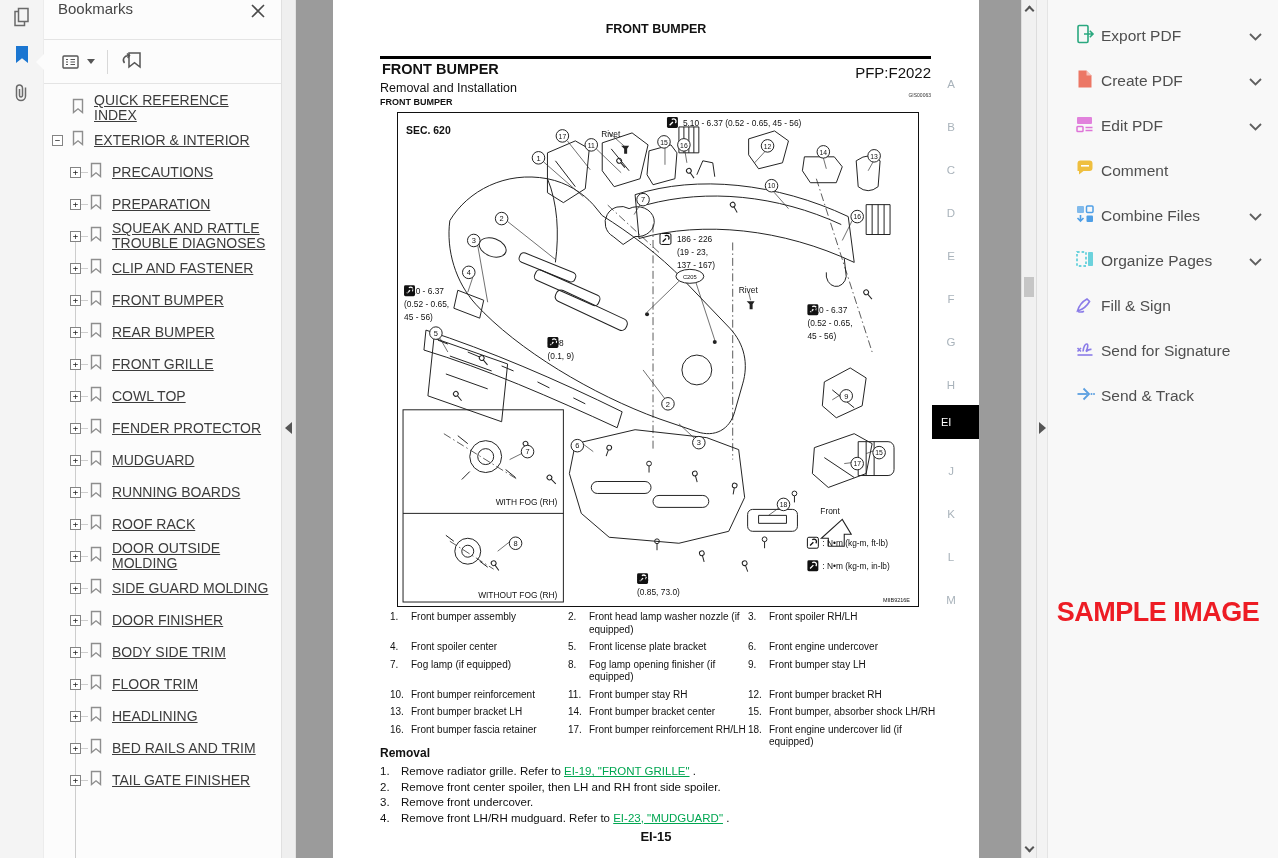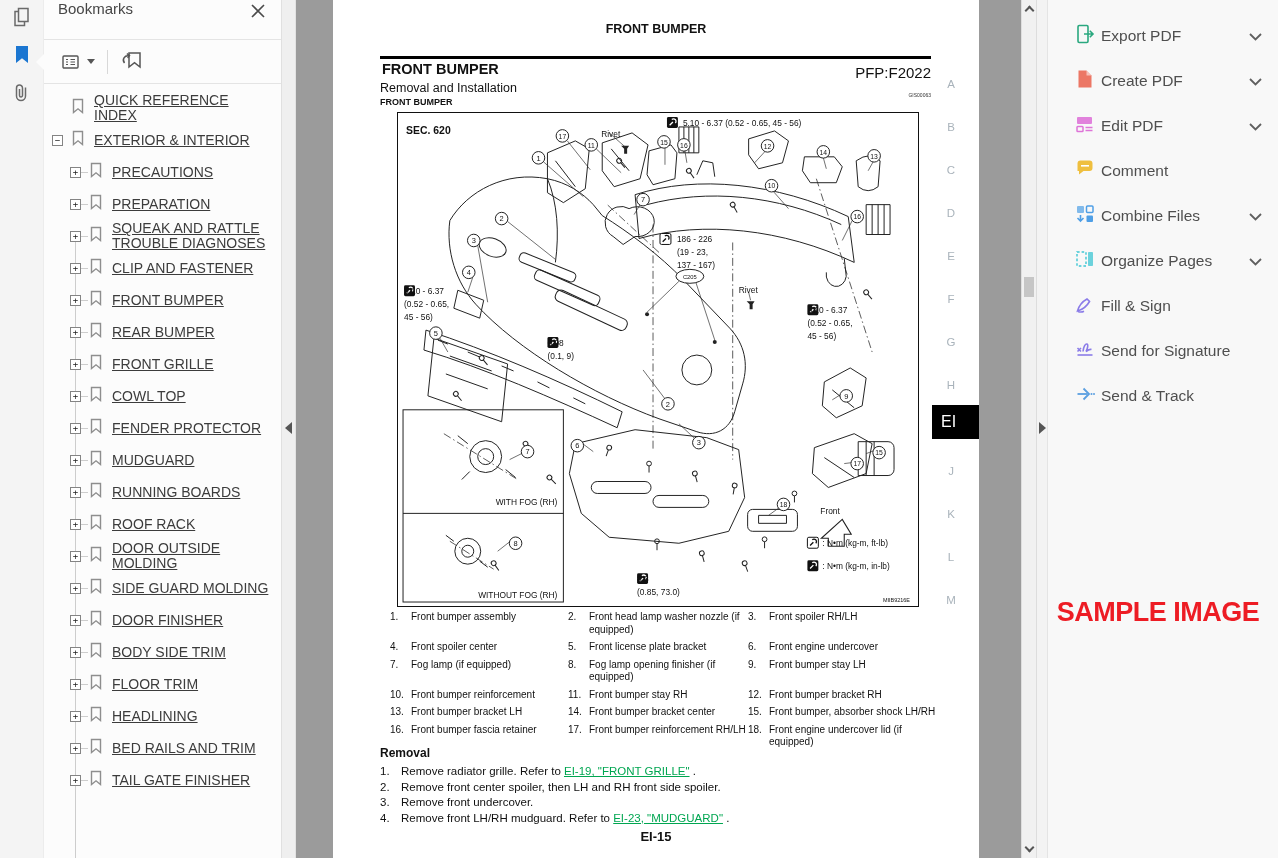--- a/index.html
+++ b/index.html
@@ -63,21 +63,21 @@
   .part-cell { display:flex; }
   .part-num { width:21px; flex:none; }
   #removal { position:absolute; left:47px; top:746px; width:562px; }
   .removal-h { font-size:12px; font-weight:bold; margin-bottom:5px; }
   .step { display:flex; font-size:11.5px; line-height:12px; margin-bottom:3.5px; }
   .step-num { width:21px; flex:none; }
   .step a, .green-link { color:#00a651; text-decoration:underline; cursor:pointer; }
   .pagenum { position:absolute; top:829px; left:0; width:100%; text-align:center; font-size:13px; font-weight:bold; }
   .edge-letter { position:absolute; left:605px; width:26px; text-align:center; font-size:11.5px; color:#a9b3bb; cursor:pointer; }
   .edge-active { position:absolute; left:599px; top:405px; width:47px; height:34px; background:#000; color:#fff;
-                 font-size:16px; display:flex; align-items:center; padding-left:9px; cursor:pointer; }
+                 font-size:11px; display:flex; align-items:center; padding-left:9px; cursor:pointer; }
 
   
   .tools { width:231px; background:#f8f8f8; border-left:1px solid #e4e4e4; position:relative; flex:none; padding-top:13px; }
   .tool-row { height:45px; display:flex; align-items:center; padding-left:26px; cursor:pointer; }
   .tool-label { font-size:15.5px; color:#4f4f4f; margin-left:5px; }
   .tool-chev { margin-left:auto; margin-right:16px; }
   .sample { position:absolute; top:597px; left:0; right:10px; text-align:center;
             font-size:27px; font-weight:800; letter-spacing:-0.5px; }
 
   svg text { font-family:"Liberation Sans", sans-serif; }

